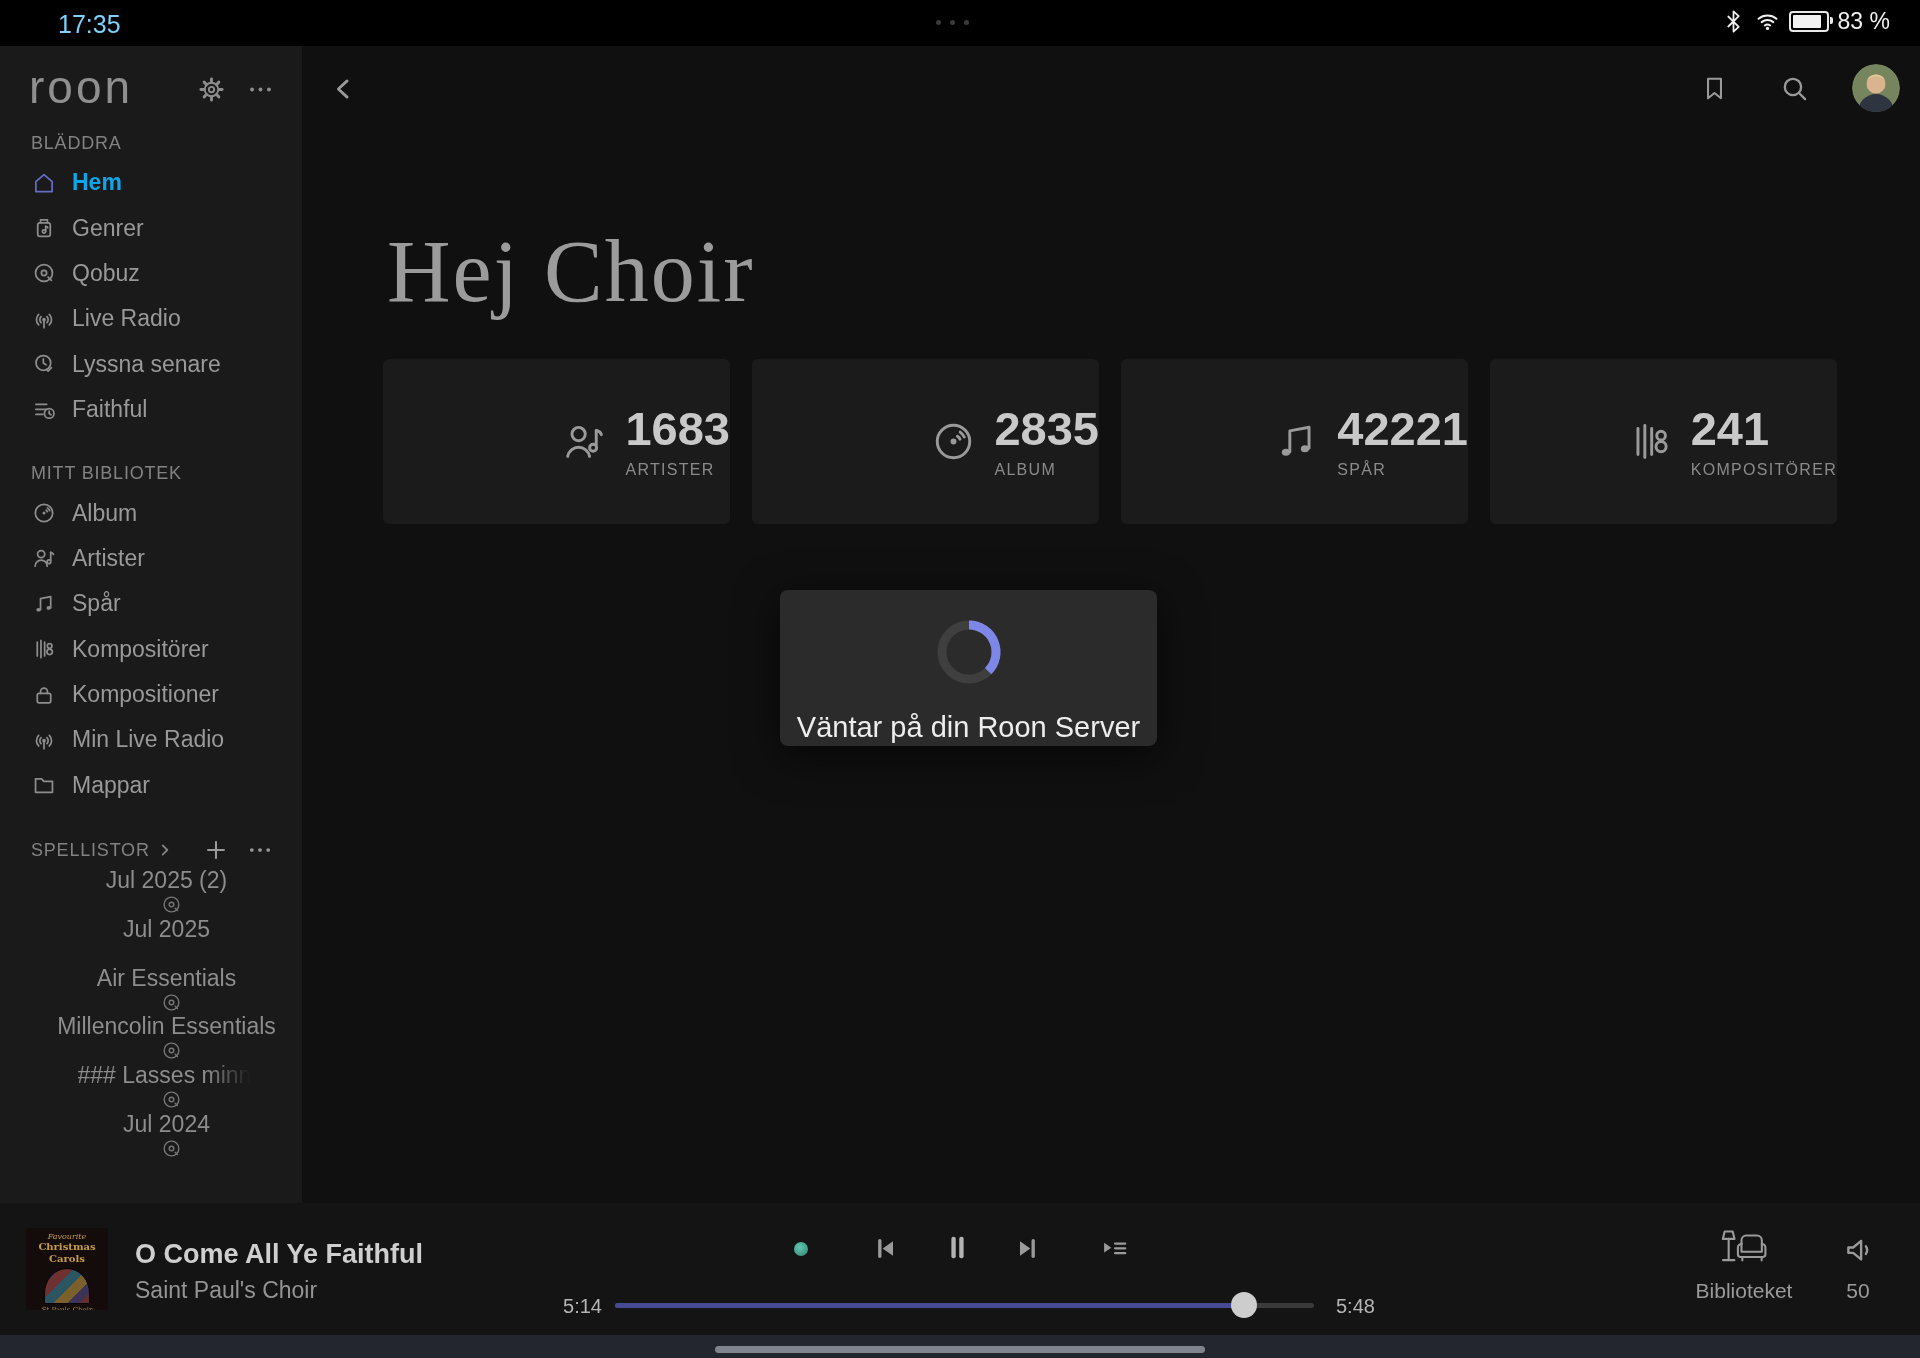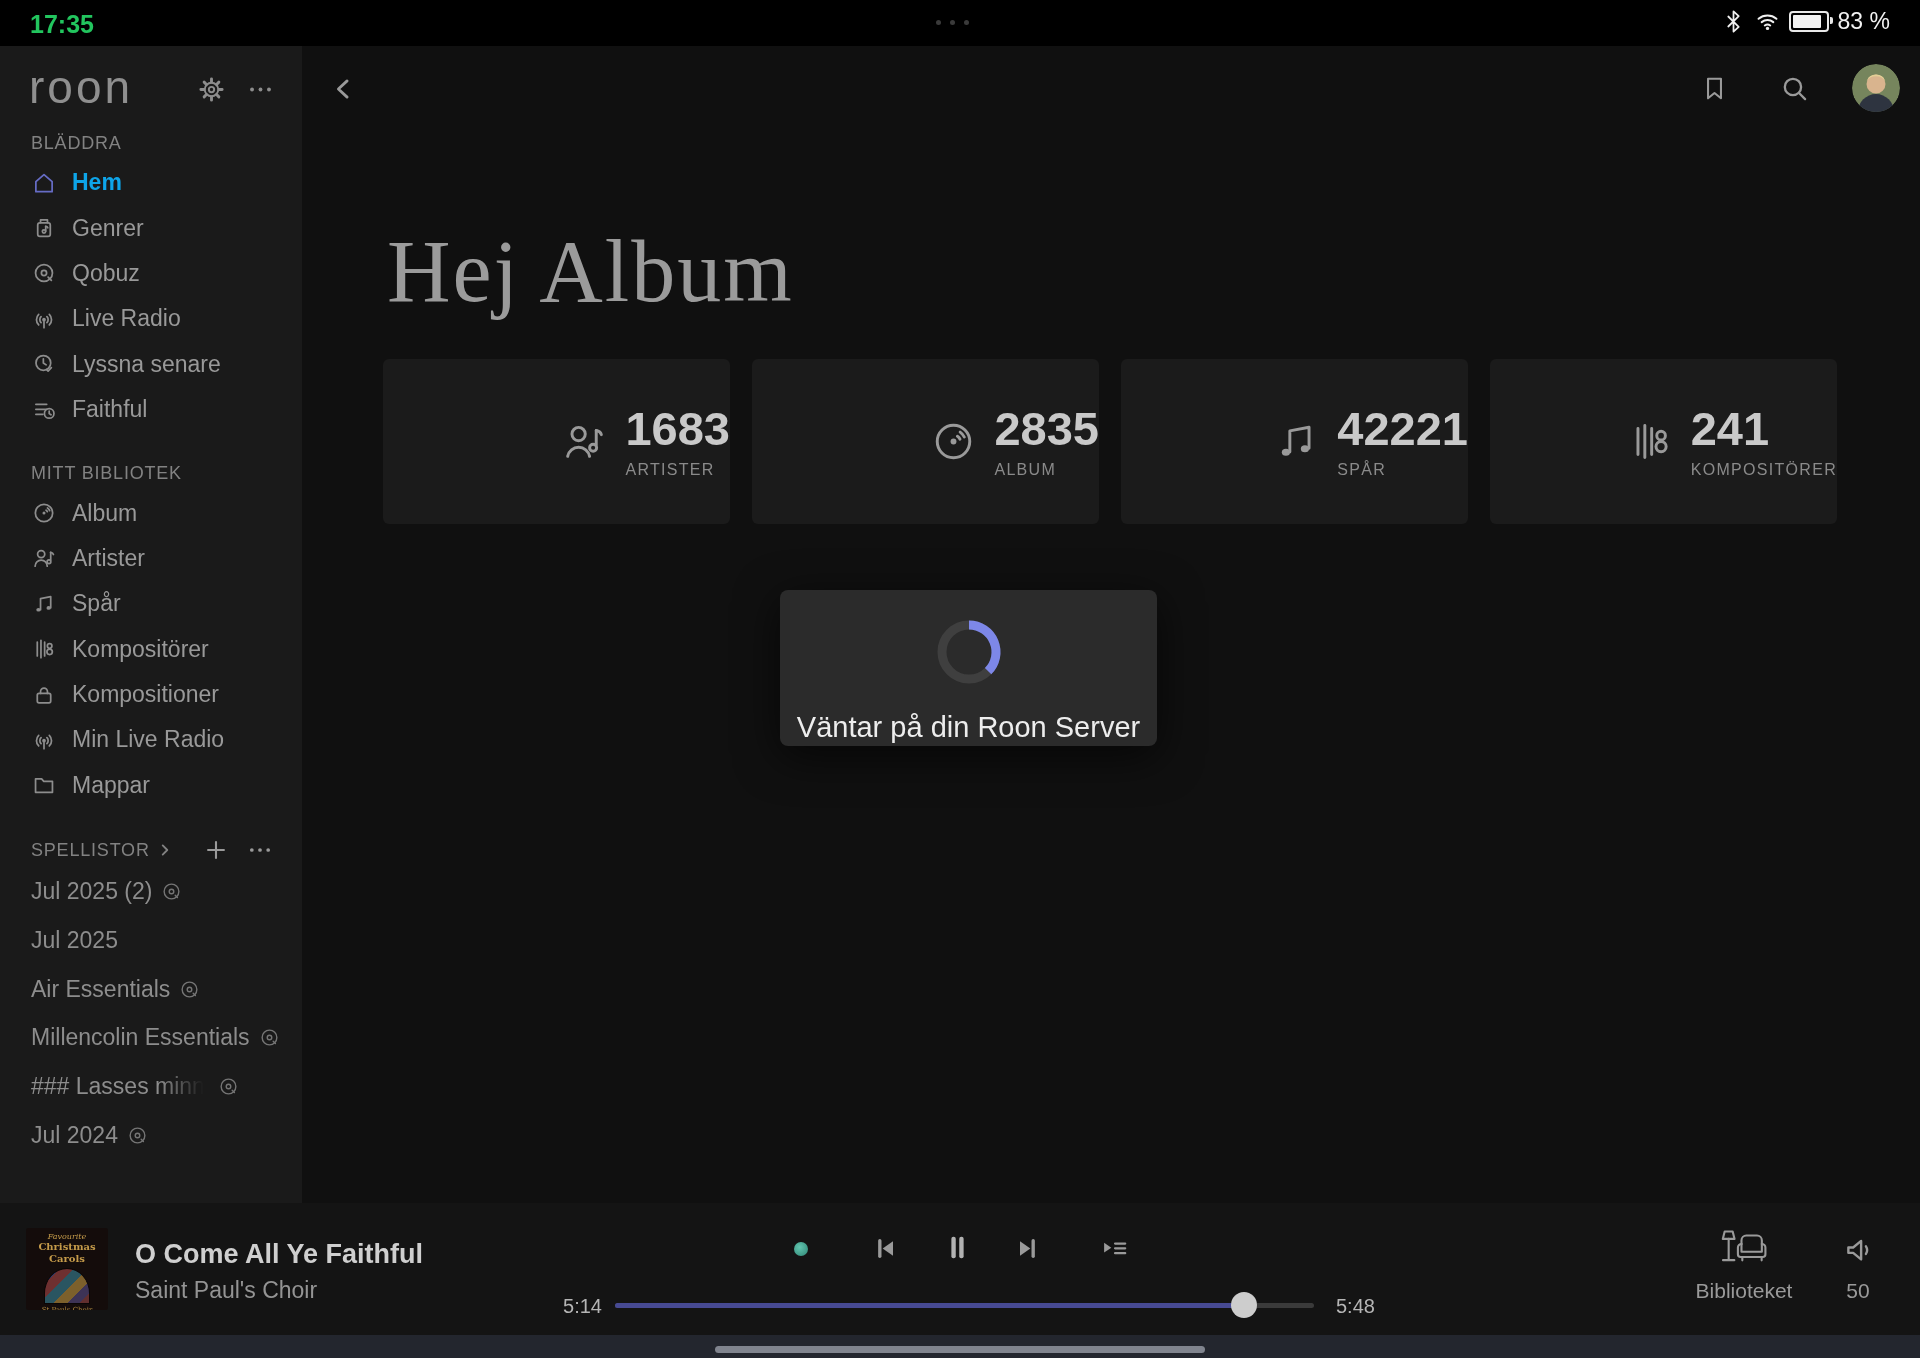--- a/index.html
+++ b/index.html
@@ -2,21 +2,21 @@
 <html><head>
 <meta charset="utf-8">
 <style>
   html,body{margin:0;padding:0;background:#000;}
   body{width:1920px;height:1358px;position:relative;overflow:hidden;
        font-family:"Liberation Sans",sans-serif;color:#9a9a9a;-webkit-font-smoothing:antialiased;}
   svg{display:block;}
 
   
   .statusbar{position:absolute;left:0;top:0;width:1920px;height:46px;background:#000;}
-  .sb-time{position:absolute;left:30px;top:10px;font-size:25px;font-weight:bold;color:#22c55e;}
+  .sb-time{position:absolute;left:58px;top:10px;font-size:25px;font-weight:normal;color:#7dd3fc;}
   .sb-dots{position:absolute;left:936px;top:20px;display:flex;gap:9px;}
   .sb-dots i{width:5px;height:5px;border-radius:50%;background:#3a3a3a;}
   .sb-right{position:absolute;right:30px;top:8px;display:flex;align-items:center;gap:9px;color:#f0f0f0;}
   .sb-icon{width:25px;height:25px;color:#f0f0f0;}
   .battery{position:relative;width:36px;height:17px;border:2px solid #e8e8e8;border-radius:4px;}
   .battery .fill{position:absolute;left:2px;top:2px;bottom:2px;width:83%;max-width:28px;background:#f2f2f2;border-radius:1px;}
   .battery .nub{position:absolute;right:-6px;top:4px;width:3px;height:7px;background:#e8e8e8;border-radius:0 2px 2px 0;}
   .sb-batt-text{font-size:23px;color:#f2f2f2;}
 
   
@@ -31,21 +31,21 @@
   .nav-item{height:45.4px;display:flex;align-items:center;padding-left:31px;cursor:pointer;}
   .nav-icon{width:26px;height:26px;flex:0 0 26px;color:#8d8d8d;}
   .nav-label{margin-left:15px;font-size:23px;color:#999;white-space:nowrap;}
   .nav-item.active .nav-icon{color:#666cc5;}
   .nav-item.active .nav-label{color:#0ea5e9;font-weight:bold;}
   .pl-headrow{position:relative;margin-top:25px;height:34px;}
   .pl-title{position:absolute;left:31px;top:0;height:34px;line-height:34px;font-size:18px;letter-spacing:.8px;color:#828282;display:flex;align-items:center;}
   .pl-title .chev{width:22px;height:22px;margin-left:4px;color:#828282;}
   .pl-plus{position:absolute;left:202px;top:3px;width:28px;height:28px;color:#9a9a9a;}
   .pl-dots{position:absolute;left:246px;top:3px;width:28px;height:28px;color:#9a9a9a;}
-  .playlist-item{height:48.8px;display:flex;align-items:center;padding-left:31px;cursor:pointer;}
+  .playlist-item{height:48.8px;display:flex;align-items:center;padding-left:31px;cursor:pointer;flex-direction:column;}
   .playlist-label{font-size:23px;color:#8d8d8d;white-space:nowrap;}
   .playlist-label.fade{max-width:178px;overflow:hidden;display:inline-block;
       -webkit-mask-image:linear-gradient(90deg,#000 72%,transparent 97%);
       mask-image:linear-gradient(90deg,#000 72%,transparent 97%);}
   .q-badge{width:21px;height:21px;margin-left:9px;color:#757575;flex:0 0 21px;}
 
   
   .main{position:absolute;left:302px;top:46px;width:1618px;height:1157px;background:#101010;}
   .back-btn{position:absolute;left:27px;top:28px;width:30px;height:30px;color:#9a9a9a;cursor:pointer;}
   .hdr-bookmark{position:absolute;left:1397px;top:27px;width:31px;height:31px;color:#9a9a9a;cursor:pointer;}
@@ -390,21 +390,21 @@
       </svg>
     </span>
   <span class="avatar">
     <svg viewBox="0 0 48 48">
         <circle cx="24" cy="24" r="24" fill="#76855d"></circle>
         <circle cx="24" cy="20" r="9.5" fill="#d9b48e"></circle>
         <path d="M14.5 17.5a10 10 0 0 1 19 0c-2.4-3.4-5-5.2-9.5-5.2s-7.4 1.8-9.5 5.2z" fill="#e3cf96"></path>
         <path d="M6 48a18 18 0 0 1 36 0z" fill="#2e3440"></path>
       </svg>
   </span>
-  <h1 class="greeting">Hej Album</h1>
+  <h1 class="greeting">Hej Choir</h1>
   <div class="stats">
       <div class="stat-card">
         <span class="stat-icon">
           <svg viewBox="0 0 24 24" width="100%" height="100%" fill="none" stroke="currentColor" stroke-width="1.5" stroke-linecap="round" stroke-linejoin="round">
             <circle cx="9" cy="8.2" r="3.4"></circle>
             <path d="M3.4 19.6a5.7 5.7 0 0 1 11.2 0"></path>
             <path d="M18 6.4v7.3"></path>
             <circle cx="16.4" cy="15.2" r="1.8"></circle>
             <path d="M18 6.4c1.5.3 2.3.9 2.6 2.1"></path>
           </svg>

